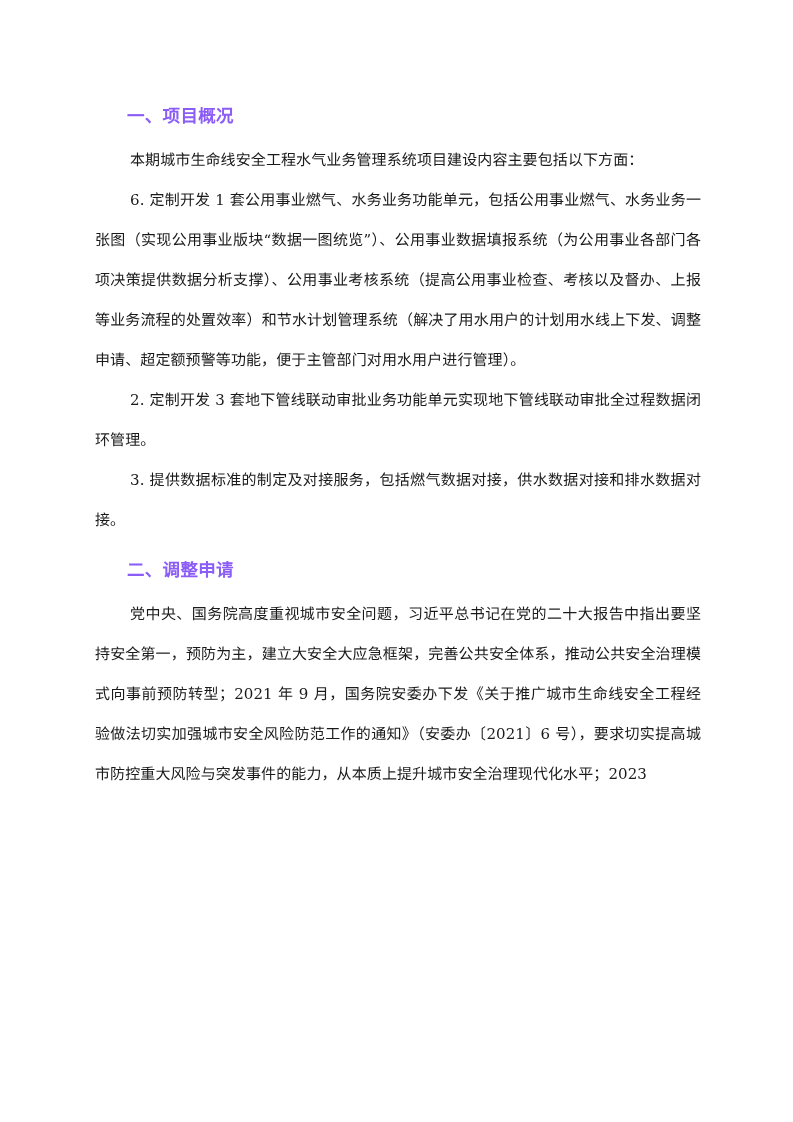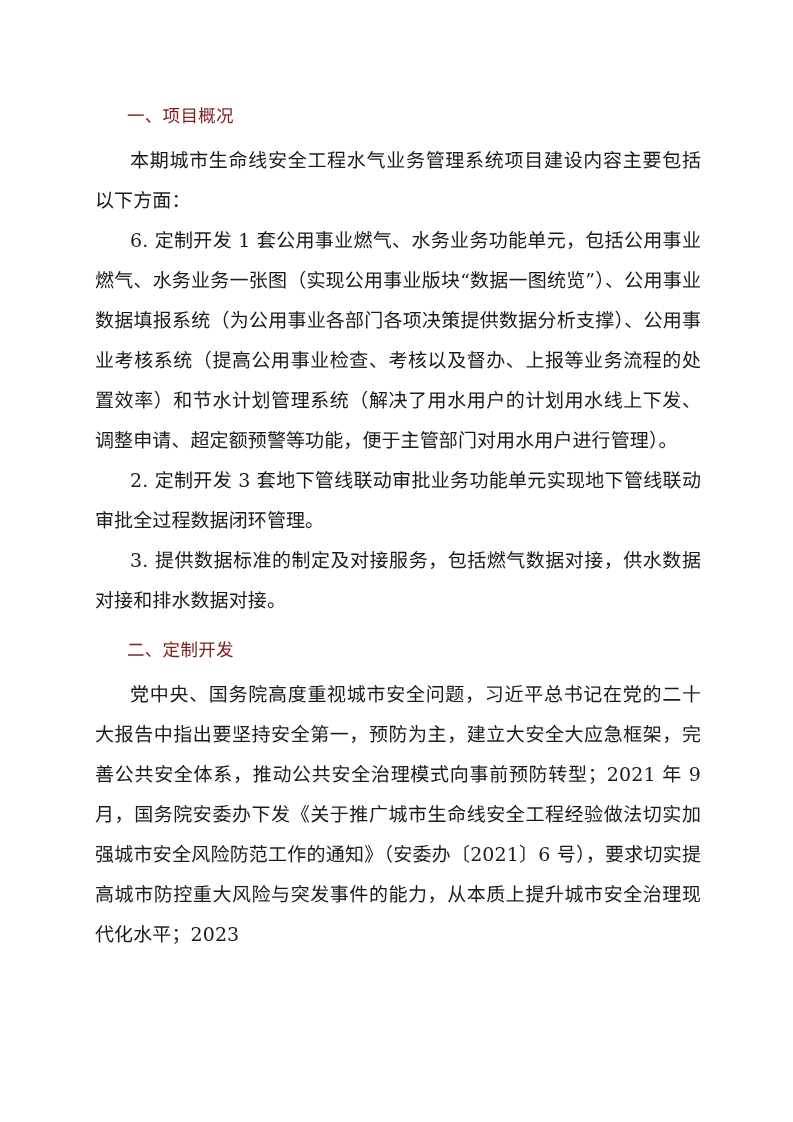--- a/index.html
+++ b/index.html
@@ -37,32 +37,32 @@
     height: 60px;
   }
   .content {
     position: absolute;
     top: 96px;
     left: 95px;
     width: 606px;
   }
   .heading {
     font-family: "DejaVu Sans", "Liberation Sans", sans-serif;
-    font-weight: normal;
+    font-weight: bold;
     font-size: 17.5px;
     line-height: 40px;
     letter-spacing: 0.3px;
     text-indent: 32px;
     margin: 0;
     padding: 0;
-    color: #7f1d1d;
+    color: #8b5cf6;
   }
   .para {
     font-family: "DejaVu Serif", "Liberation Serif", serif;
-    font-size: 19px;
+    font-size: 15px;
     line-height: 40px;
     text-align: justify;
     text-justify: inter-ideograph;
     text-indent: 35px;
     margin: 0;
     padding: 0;
     color: #1a1a1a;
     letter-spacing: 0.1px;
     word-break: break-all;
   }
@@ -88,21 +88,21 @@
 
     <p class="para">6. 定制开发 1 套公用事业燃气、水务业务功能单元，包括公用事业燃气、水务业务一张图（实现公用事业版块“数据一图统览”）、公用事业数据填报系统（为公用事业各部门各项决策提供数据分析支撑）、公用事业考核系统（提高公用事业检查、考核以及督办、上报等业务流程的处置效率）和节水计划管理系统（解决了用水用户的计划用水线上下发、调整申请、超定额预警等功能，便于主管部门对用水用户进行管理）。</p>
 
     <p class="para">2. 定制开发 3 套地下管线联动审批业务功能单元实现地下管线联动审批全过程数据闭环管理。</p>
 
     <p class="para">3. 提供数据标准的制定及对接服务，包括燃气数据对接，供水数据对接和排水数据对接。</p>
 
 
     <div class="spacer-md"></div>
 
-    <h2 class="heading">二、定制开发</h2>
+    <h2 class="heading">二、调整申请</h2>
 
     <div class="spacer-sm"></div>
 
     <p class="para">党中央、国务院高度重视城市安全问题，习近平总书记在党的二十大报告中指出要坚持安全第一，预防为主，建立大安全大应急框架，完善公共安全体系，推动公共安全治理模式向事前预防转型；2021 年 9 月，国务院安委办下发《关于推广城市生命线安全工程经验做法切实加强城市安全风险防范工作的通知》（安委办〔2021〕6 号），要求切实提高城市防控重大风险与突发事件的能力，从本质上提升城市安全治理现代化水平；2023</p>
 
   </div>
 
   <div class="page-footer">
     <span></span>
   </div>

